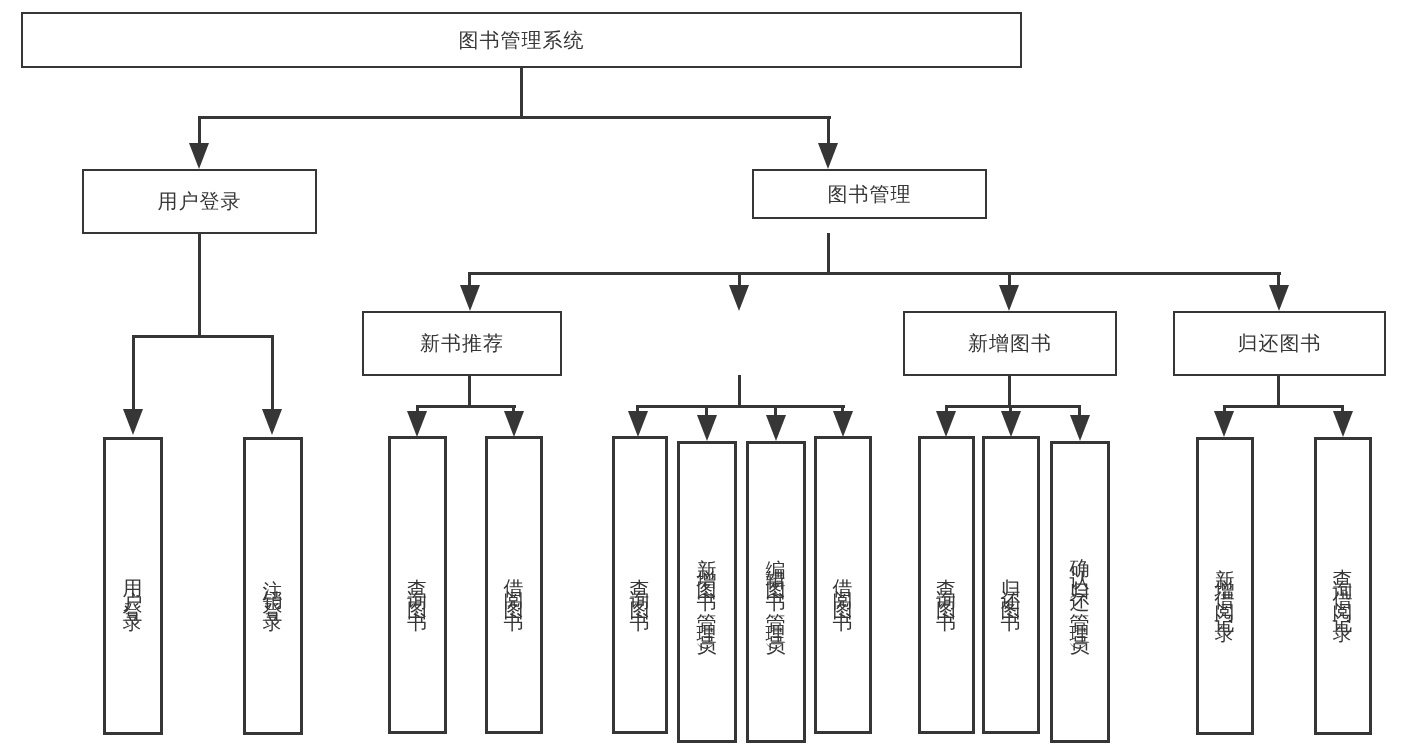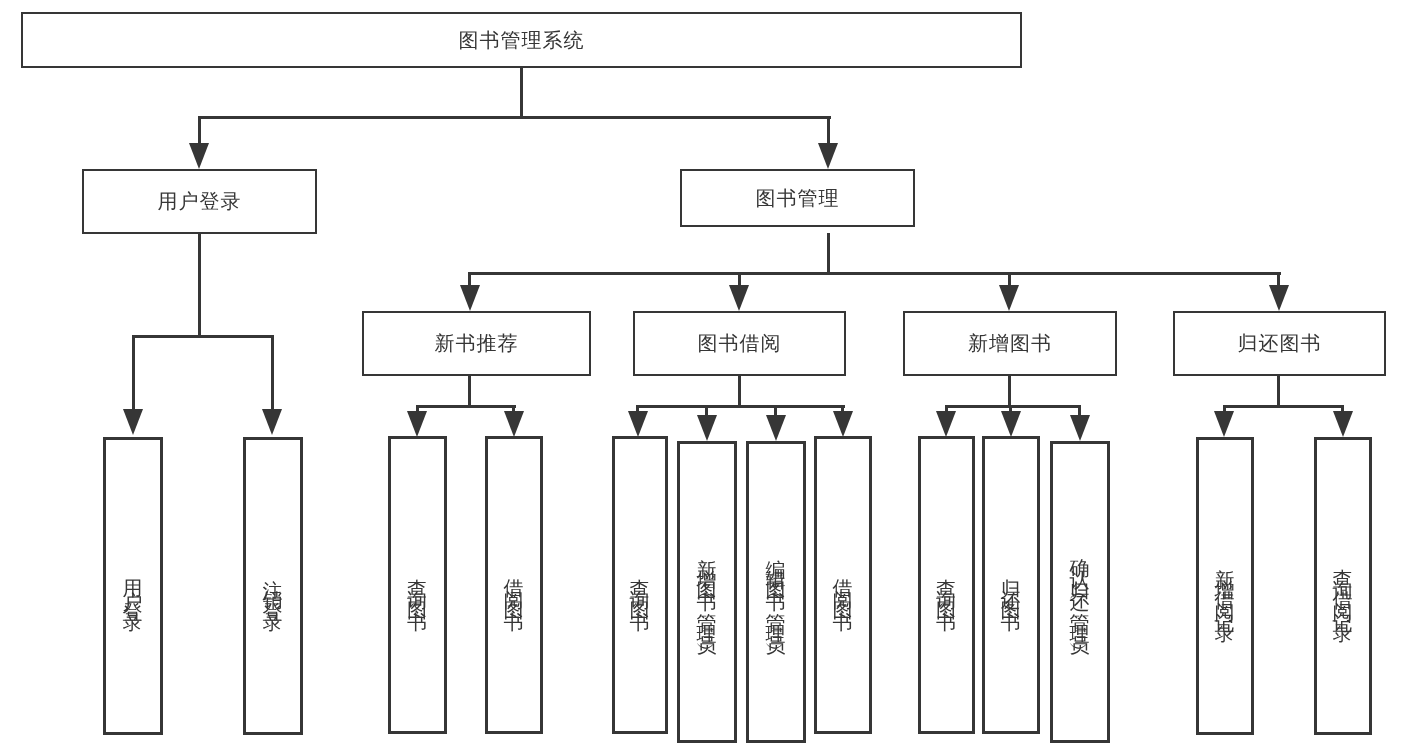--- a/index.html
+++ b/index.html
@@ -36,31 +36,28 @@
 <div class="stage">
 
   <div class="box" style="left:21px;top:12px;width:1001px;height:56px">
     <span>图书管理系统</span>
   </div>
 
   <div class="box" style="left:82px;top:169px;width:235px;height:65px">
     <span>用户登录</span>
   </div>
 
-  <div class="box" style="left:680px;top:169px;width:235px;height:58px">
+  <div class="box" style="left:752px;top:169px;width:235px;height:50px">
     <span>图书管理</span>
   </div>
 
-  <div class="box" style="left:362px;top:311px;width:229px;height:65px">
+  <div class="box" style="left:362px;top:311px;width:200px;height:65px">
     <span>新书推荐</span>
   </div>
 
-  <div class="box" style="left:633px;top:311px;width:213px;height:65px">
-    <span>图书借阅</span>
-  </div>
 
   <div class="box" style="left:903px;top:311px;width:214px;height:65px">
     <span>新增图书</span>
   </div>
 
   <div class="box" style="left:1173px;top:311px;width:213px;height:65px">
     <span>归还图书</span>
   </div>
 
   <div class="box leaf" style="left:103px;top:437px;width:60px;height:298px">

